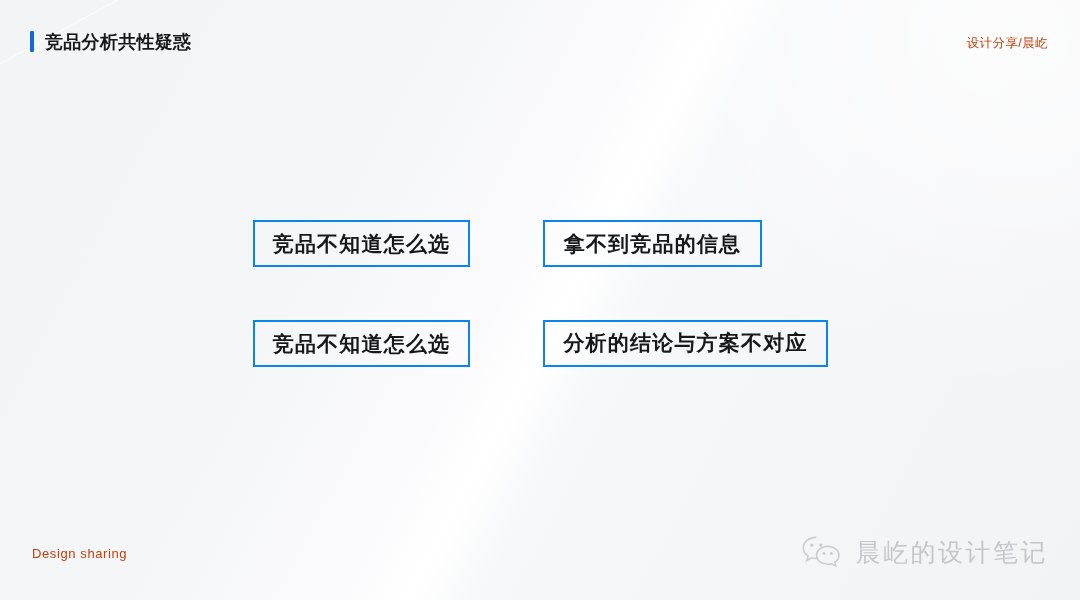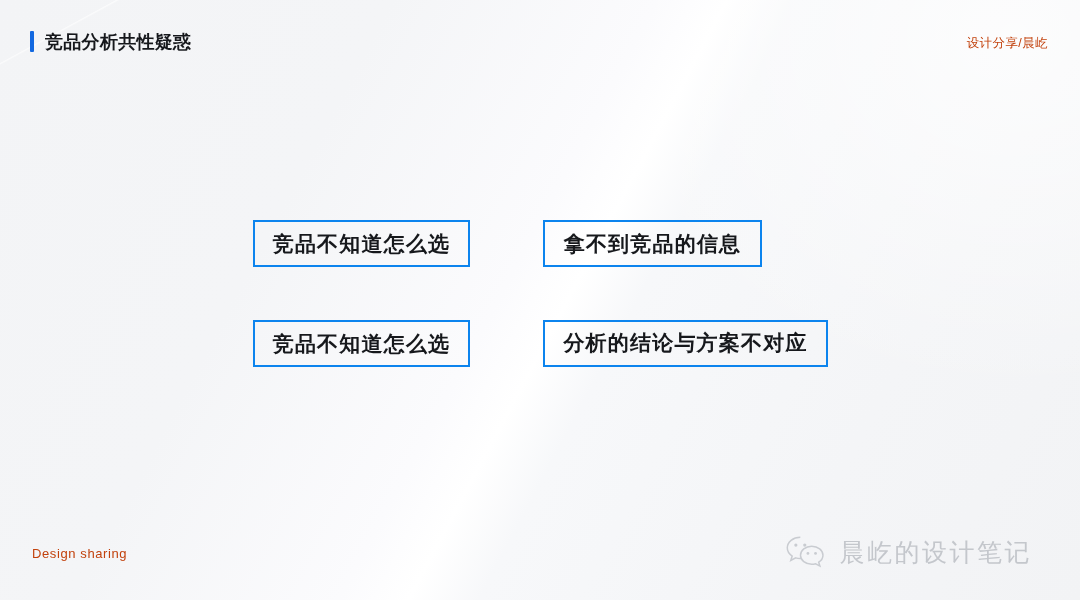--- a/index.html
+++ b/index.html
@@ -132,21 +132,21 @@
     position: absolute;
     left: 32px;
     bottom: 39px;
     font-size: 13px;
     color: #c2410c;
     letter-spacing: 0.6px;
     white-space: nowrap;
   }
   .footer-right {
     position: absolute;
-    right: 48px;
+    right: 32px;
     bottom: 30px;
     display: flex;
     align-items: center;
     gap: 13px;
   }
   .wechat-icon {
     width: 42px;
     height: 36px;
     flex: 0 0 auto;
     display: block;

